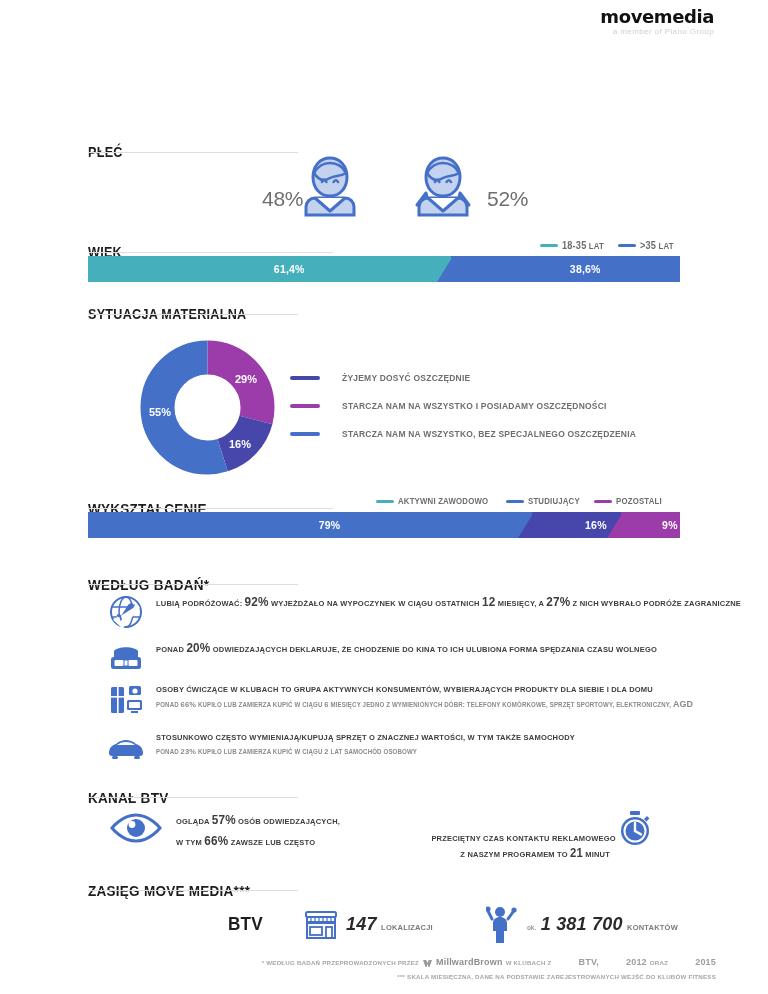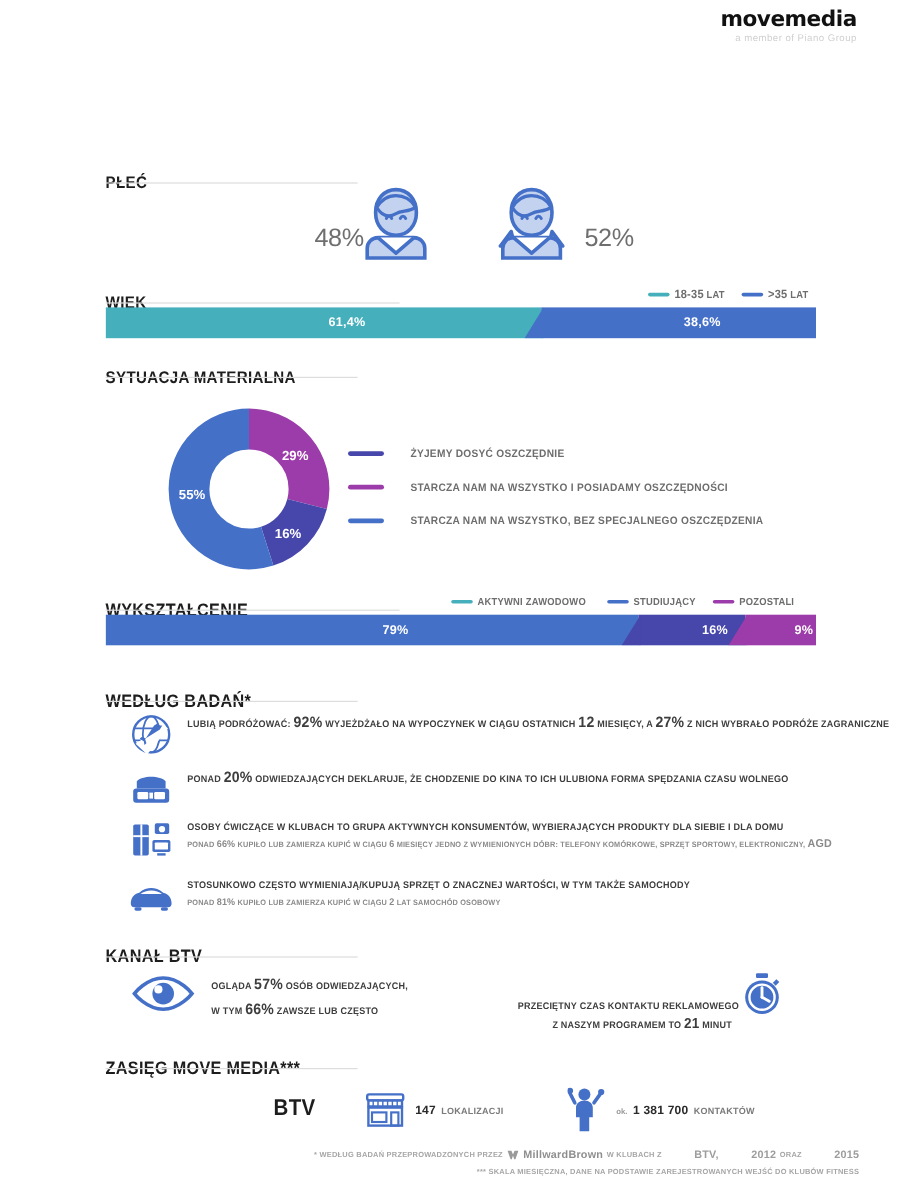--- a/index.html
+++ b/index.html
@@ -66,21 +66,21 @@
   
   .btv-right{position:absolute;text-align:right;margin-top:20px;}
   .btv-right div{font-size:8px;color:#3d3d3d;font-weight:bold;letter-spacing:.2px;line-height:14px;
                  transform:scaleX(.94);transform-origin:right;white-space:nowrap;}
   .btv-right .big{font-size:12px;}
 
   
   .reach{position:absolute;display:flex;align-items:center;}
   .reach .brand{font-size:19px;font-weight:bold;color:#1d1d1d;letter-spacing:.2px;
                 transform:scaleX(.9);transform-origin:left;}
-  .reach .num{font-size:10px;font-weight:bold;color:#2a2a2a;letter-spacing:.2px;}
+  .reach .num{font-size:18px;font-weight:bold;color:#2a2a2a;letter-spacing:.2px;font-style:italic;}
   .reach .unit{font-size:7.5px;font-weight:bold;color:#7a7a7a;letter-spacing:.2px;}
   .reach .ok{font-size:6.5px;font-weight:bold;color:#9a9a9a;}
 
   
   .foot{position:absolute;right:20px;text-align:right;}
   .foot .fl{font-size:6.2px;color:#a6a6a6;font-weight:bold;letter-spacing:.2px;line-height:11px;
             white-space:nowrap;display:flex;align-items:center;justify-content:flex-end;gap:3px;}
   .foot .fl .mb{font-size:9px;color:#8e8e8e;font-family:"Liberation Sans",sans-serif;}
   .foot .fl .yr{font-size:9px;color:#9d9d9d;margin-left:24px;}
 </style>
@@ -276,21 +276,21 @@
     <div class="ico">
       <svg width="38" height="30" viewBox="0 0 38 30">
         <path d="M2 20c0-5 3-8 7-9 3-3 7-4 10-4s7 1 10 4c4 1 7 4 7 9 0 2-1 3-3 3H5c-2 0-3-1-3-3z" fill="#4570C8"></path>
         <path d="M10 12c2.5-2 5.5-3 9-3s6.5 1 9 3z" fill="#ffffff"></path>
         <rect x="5" y="23" width="6" height="3" rx="1.5" fill="#4570C8"></rect>
         <rect x="27" y="23" width="6" height="3" rx="1.5" fill="#4570C8"></rect>
       </svg>
     </div>
     <div class="txt">
       <div class="l1">STOSUNKOWO CZĘSTO WYMIENIAJĄ/KUPUJĄ SPRZĘT O ZNACZNEJ WARTOŚCI, W TYM TAKŻE SAMOCHODY</div>
-      <div class="l2">PONAD <span class="med">81%</span> KUPIŁO LUB ZAMIERZA KUPIĆ W CIĄGU <span class="med">2</span> LAT SAMOCHÓD OSOBOWY</div>
+      <div class="l2">PONAD <span class="med">23%</span> KUPIŁO LUB ZAMIERZA KUPIĆ W CIĄGU <span class="med">2</span> LAT SAMOCHÓD OSOBOWY</div>
     </div>
   </div>
 
   <div class="sec-head" style="left:88px;top:789px;font-size:15px;">KANAŁ BTV</div>
   <div class="sec-rule" style="left:88px;top:797px;width:210px;"></div>
 
   <div class="fact" style="left:106px;top:808px;">
     <div class="ico" style="width:60px;flex:0 0 60px;">
       <svg width="56" height="30" viewBox="0 0 56 30">
         <path d="M28 2C14 2 4 15 4 15s10 13 24 13 24-13 24-13S42 2 28 2z" fill="none" stroke="#4570C8" stroke-width="3"></path>

